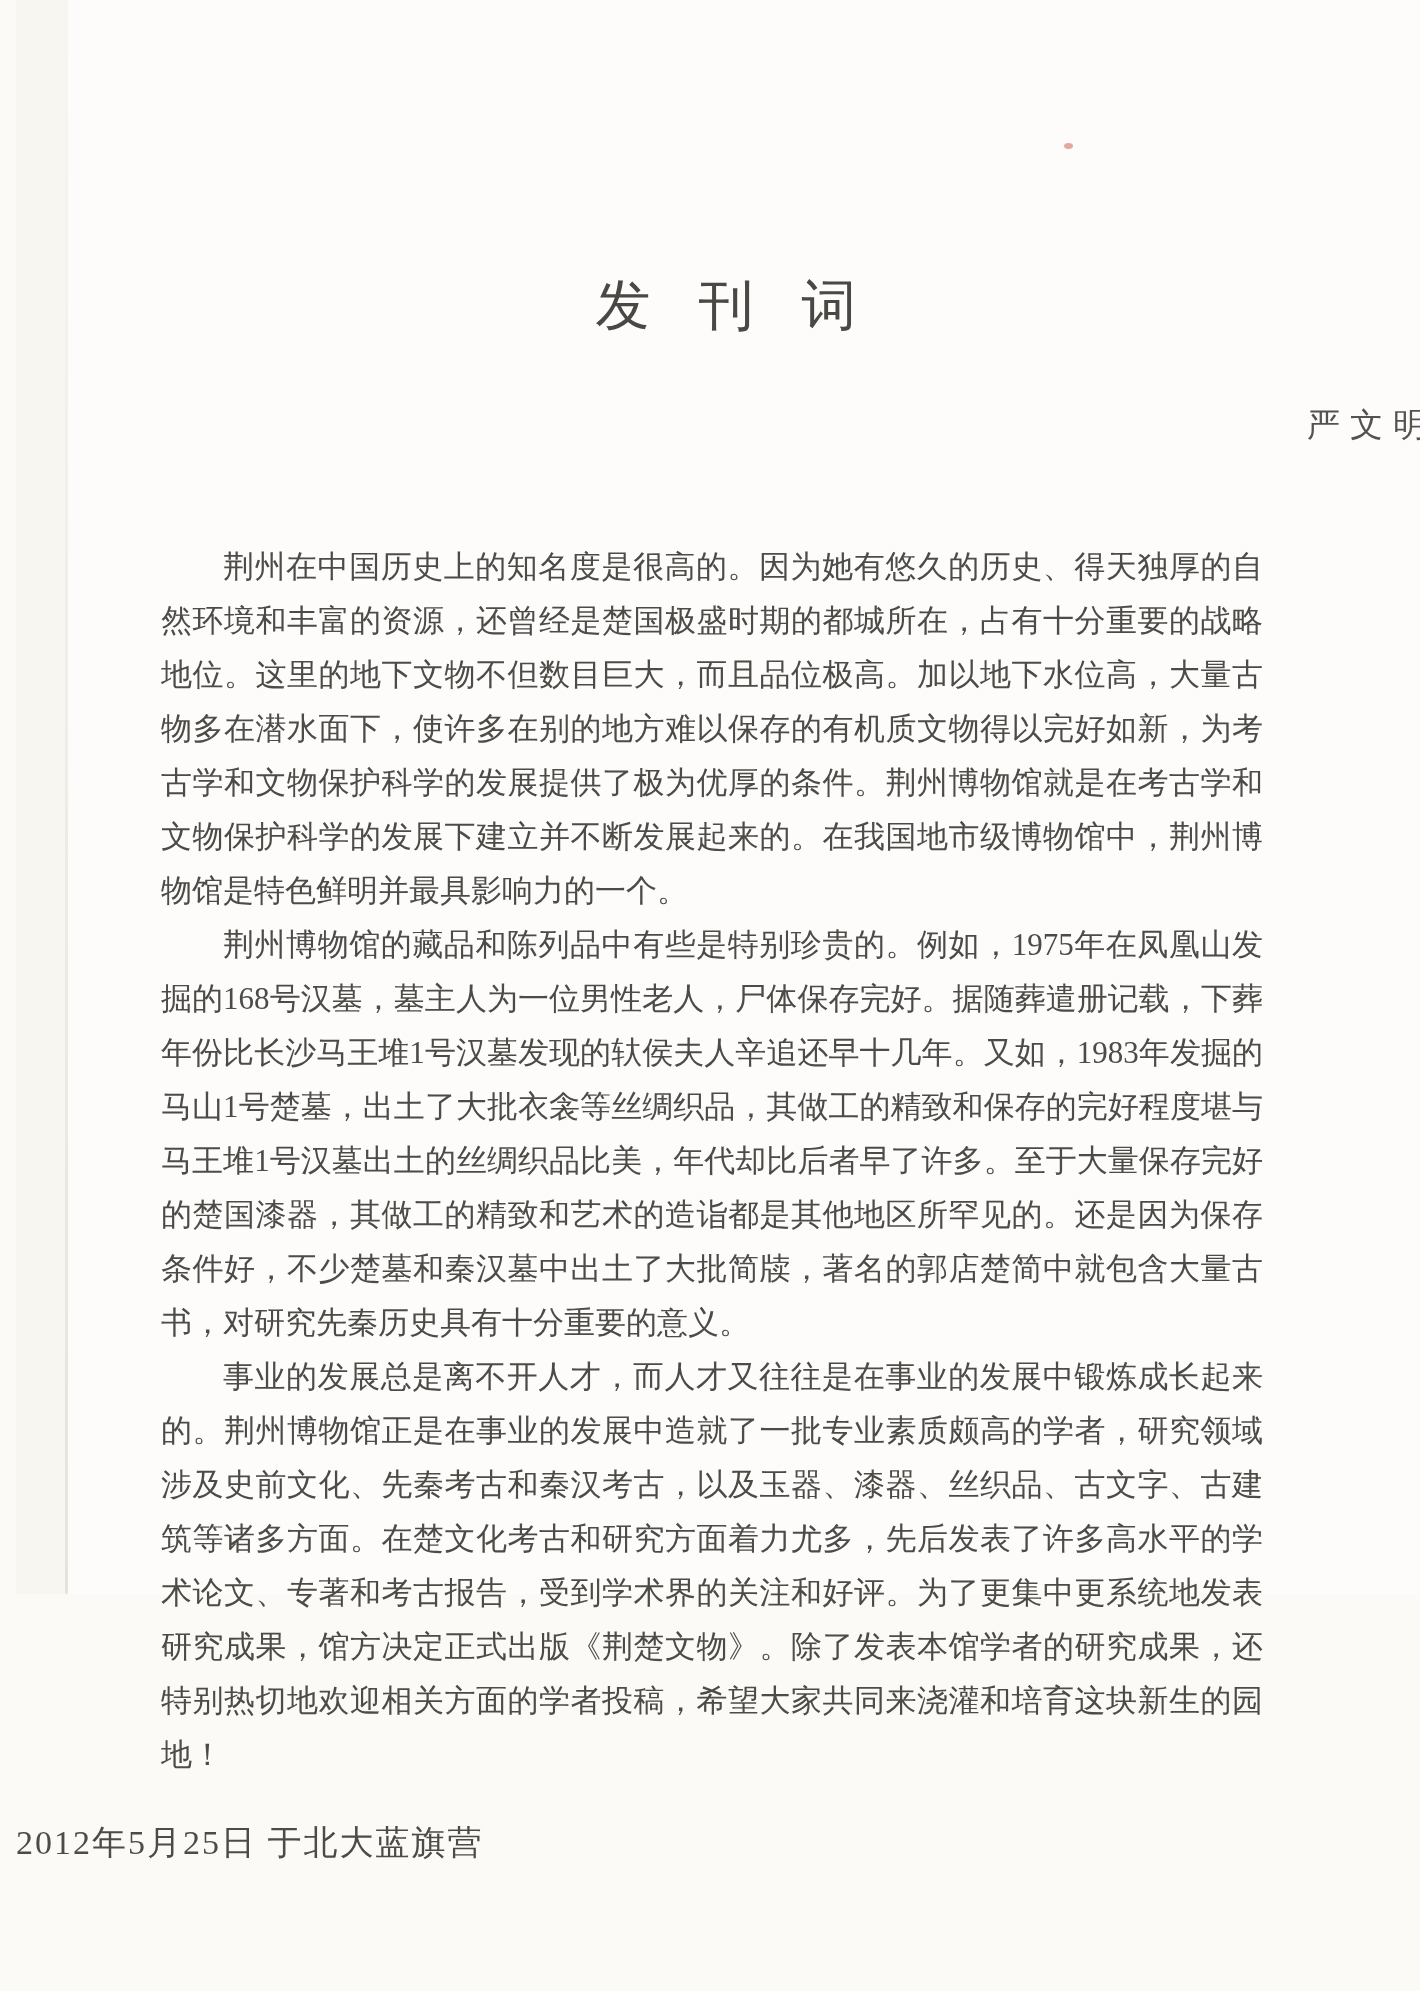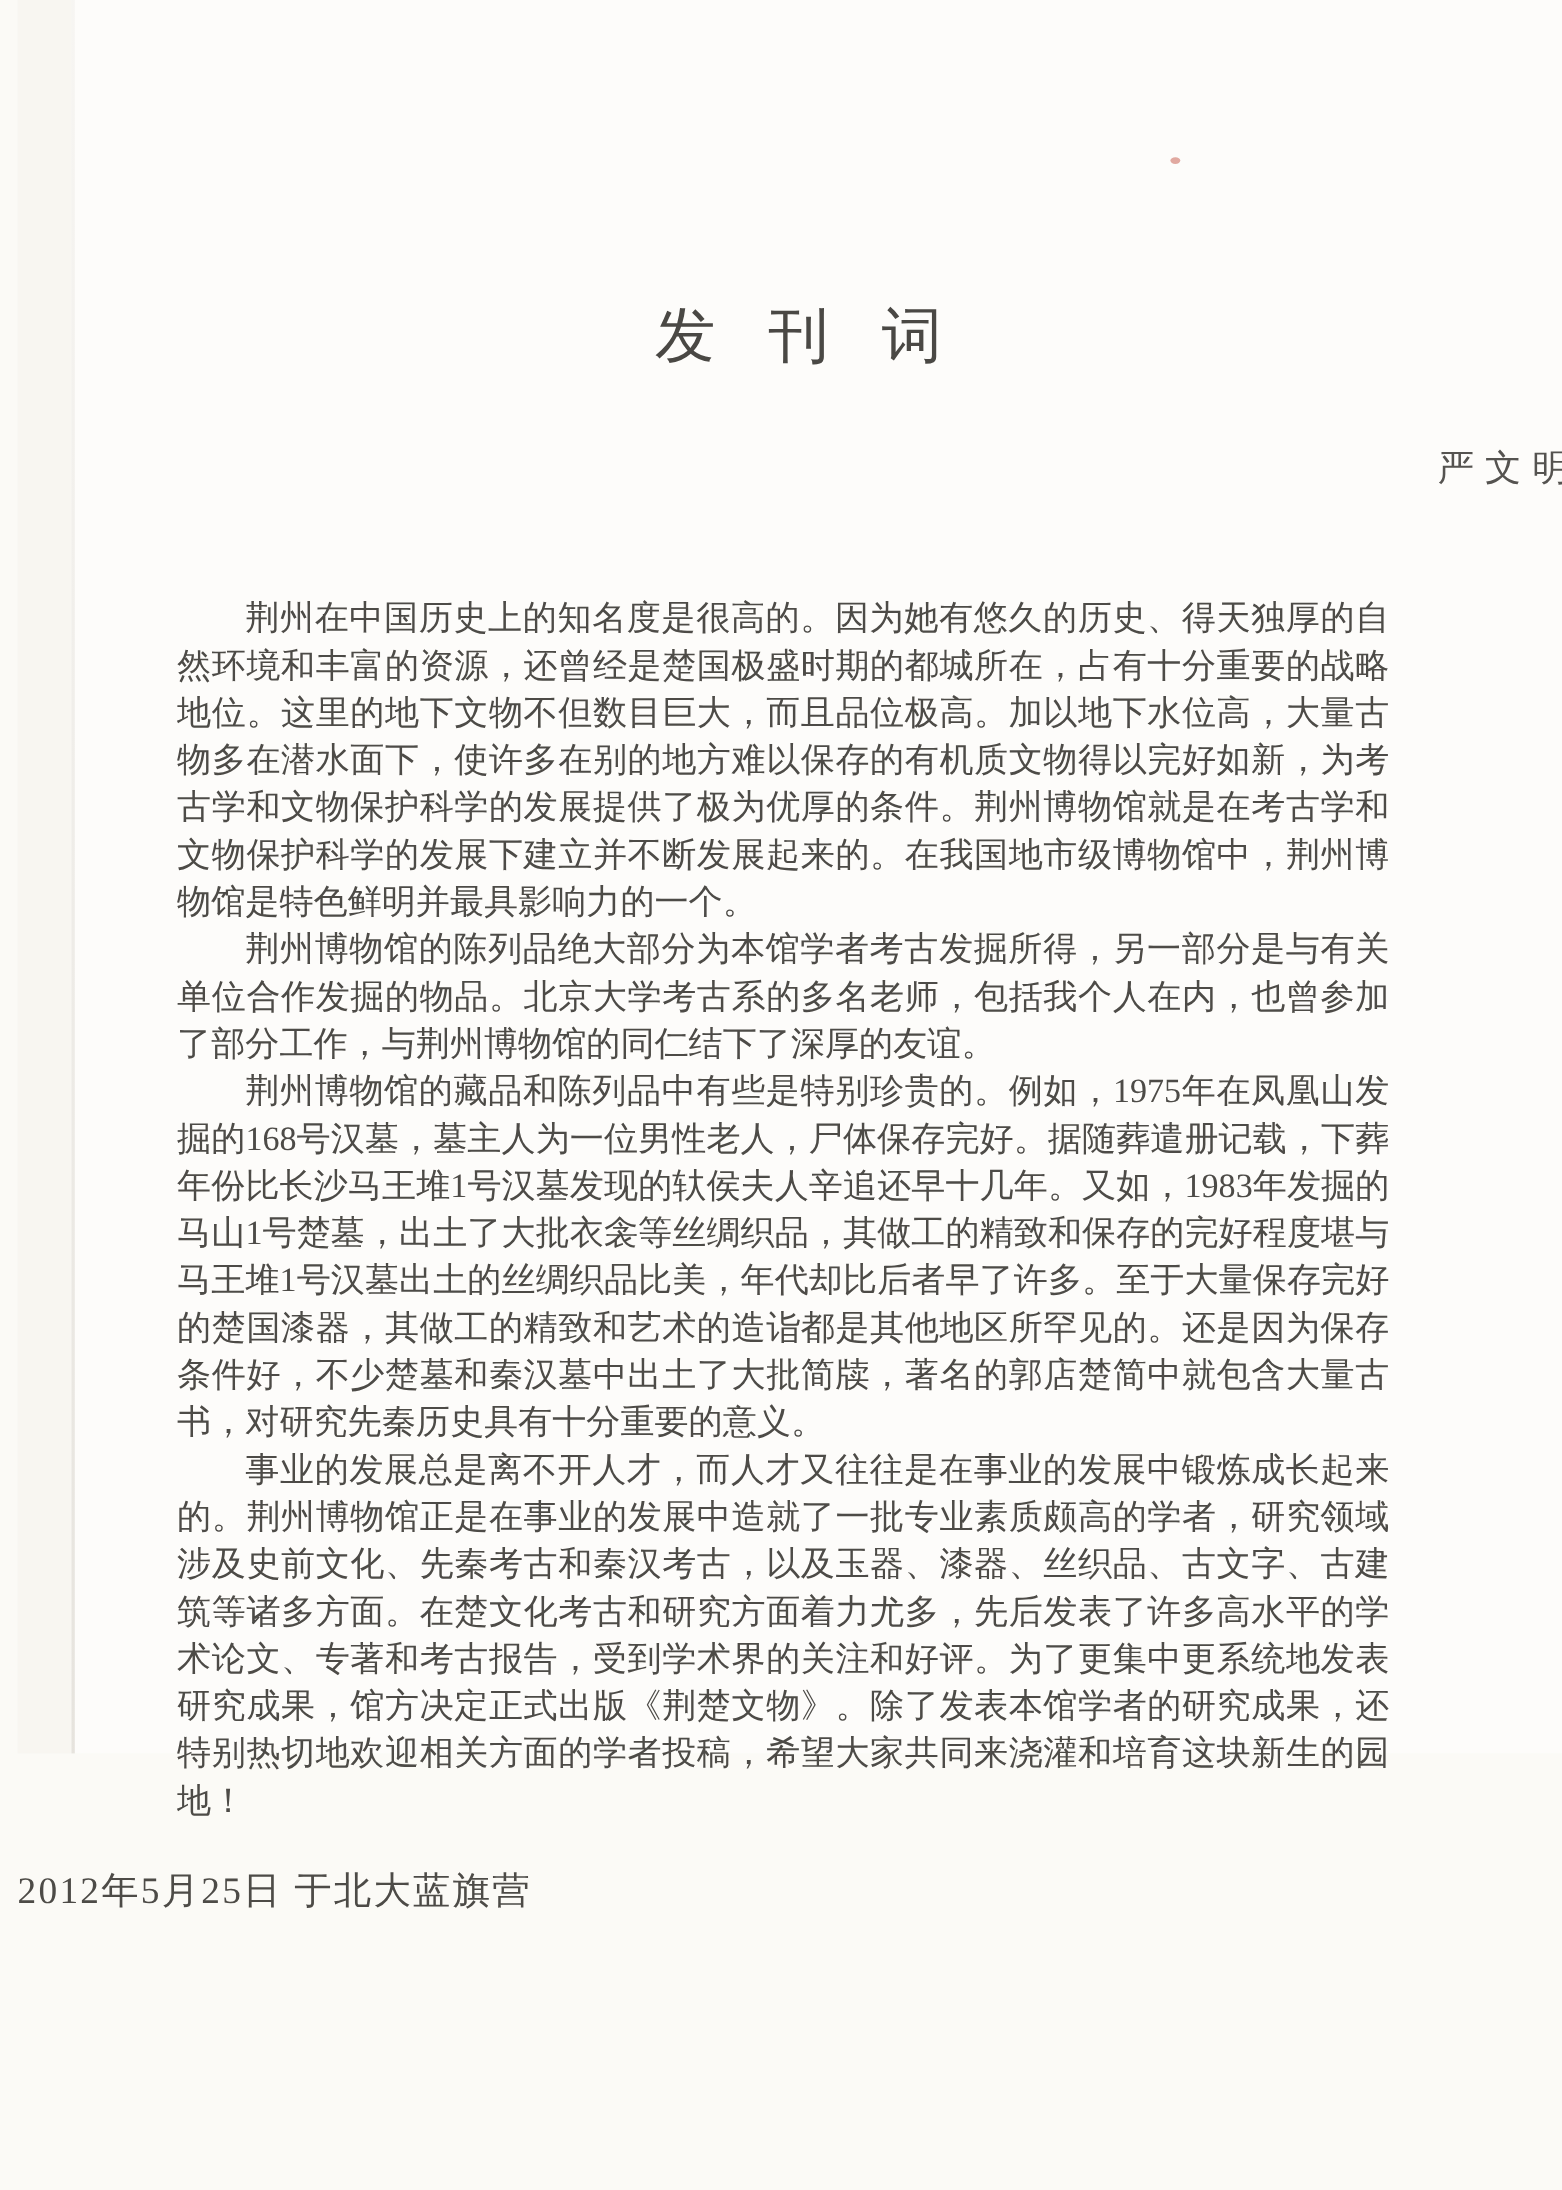--- a/index.html
+++ b/index.html
@@ -69,21 +69,21 @@
     text-align: right;
     font-size: 33px;
     letter-spacing: 10px;
     padding-left: 10px;
     color: #555350;
   }
   .doc-body {
     margin: 92px 0 0 145px;
     width: 1102px;
     font-size: 31px;
-    line-height: 43px;
+    line-height: 54px;
     text-align: justify;
     text-justify: inter-ideograph;
     color: var(--ink);
   }
   .doc-body p {
     margin: 0;
     text-indent: 2em;
   }
   .doc-dateline {
     margin-top: 38px;
@@ -101,19 +101,18 @@
   <div class="page-edge-strip"></div>
   <div class="page-edge"></div>
   <div class="scan-artifact"></div>
 
   <h1 class="doc-title">发刊词</h1>
 
   <div class="doc-author">严文明</div>
 
   <div class="doc-body">
     <p>荆州在中国历史上的知名度是很高的。因为她有悠久的历史、得天独厚的自然环境和丰富的资源，还曾经是楚国极盛时期的都城所在，占有十分重要的战略地位。这里的地下文物不但数目巨大，而且品位极高。加以地下水位高，大量古物多在潜水面下，使许多在别的地方难以保存的有机质文物得以完好如新，为考古学和文物保护科学的发展提供了极为优厚的条件。荆州博物馆就是在考古学和文物保护科学的发展下建立并不断发展起来的。在我国地市级博物馆中，荆州博物馆是特色鲜明并最具影响力的一个。</p>
-    <p>荆州博物馆的陈列品绝大部分为本馆学者考古发掘所得，另一部分是与有关单位合作发掘的物品。北京大学考古系的多名老师，包括我个人在内，也曾参加了部分工作，与荆州博物馆的同仁结下了深厚的友谊。</p>
     <p>荆州博物馆的藏品和陈列品中有些是特别珍贵的。例如，1975年在凤凰山发掘的168号汉墓，墓主人为一位男性老人，尸体保存完好。据随葬遣册记载，下葬年份比长沙马王堆1号汉墓发现的轪侯夫人辛追还早十几年。又如，1983年发掘的马山1号楚墓，出土了大批衣衾等丝绸织品，其做工的精致和保存的完好程度堪与马王堆1号汉墓出土的丝绸织品比美，年代却比后者早了许多。至于大量保存完好的楚国漆器，其做工的精致和艺术的造诣都是其他地区所罕见的。还是因为保存条件好，不少楚墓和秦汉墓中出土了大批简牍，著名的郭店楚简中就包含大量古书，对研究先秦历史具有十分重要的意义。</p>
     <p>事业的发展总是离不开人才，而人才又往往是在事业的发展中锻炼成长起来的。荆州博物馆正是在事业的发展中造就了一批专业素质颇高的学者，研究领域涉及史前文化、先秦考古和秦汉考古，以及玉器、漆器、丝织品、古文字、古建筑等诸多方面。在楚文化考古和研究方面着力尤多，先后发表了许多高水平的学术论文、专著和考古报告，受到学术界的关注和好评。为了更集中更系统地发表研究成果，馆方决定正式出版《荆楚文物》。除了发表本馆学者的研究成果，还特别热切地欢迎相关方面的学者投稿，希望大家共同来浇灌和培育这块新生的园地！</p>
   </div>
 
   <div class="doc-dateline">2012年5月25日 于北大蓝旗营</div>
 </div>
 
 </body></html>

